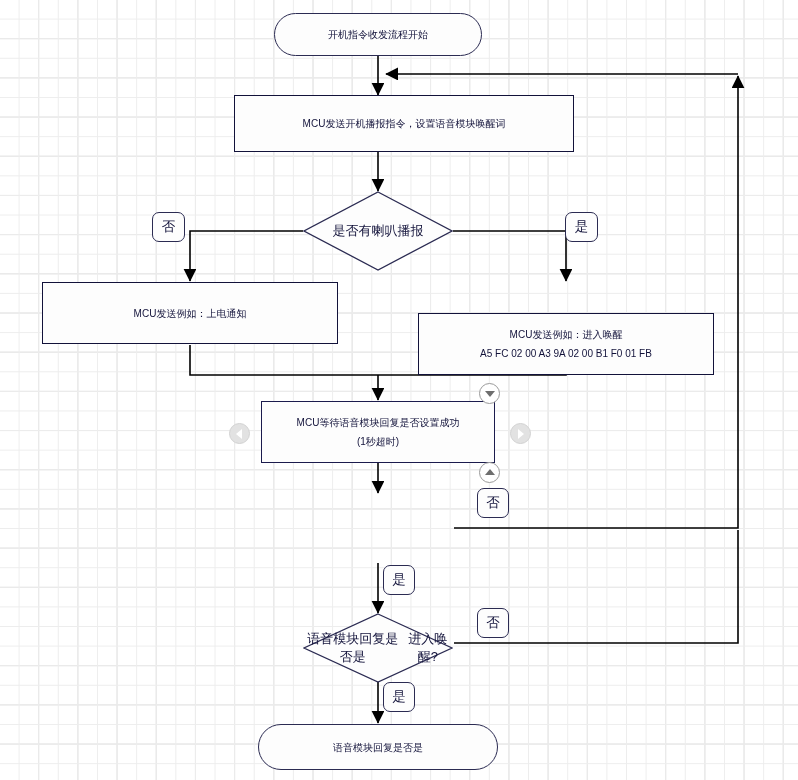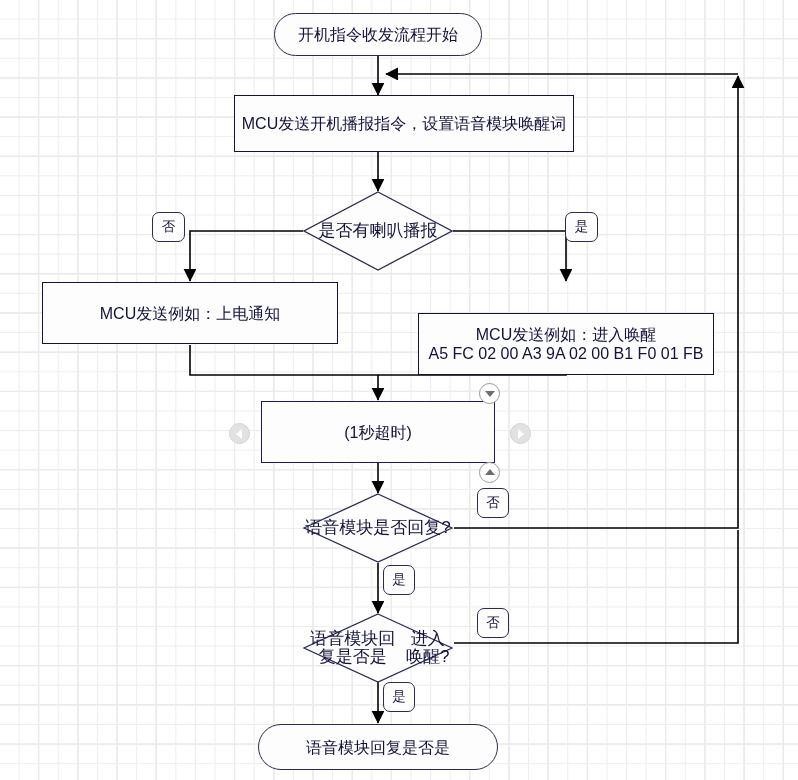--- a/index.html
+++ b/index.html
@@ -19,28 +19,28 @@
       linear-gradient(to bottom, #ededed 1px, transparent 1px),
       linear-gradient(to right, #d8d8d8 1px, transparent 1px),
       linear-gradient(to bottom, #d8d8d8 1px, transparent 1px);
     background-size:19.6px 19.6px,19.6px 19.6px,39.2px 39.2px,39.2px 39.2px;
     background-position:-1px -1px,-1px -1px,-1px -1px,-1px -1px;
   }
   svg.layer{position:absolute;left:0;top:0;width:798px;height:780px;}
 
   .node{position:absolute;box-sizing:border-box;display:flex;align-items:center;
         justify-content:center;text-align:center;color:#12123a;
-        font-size:16px;line-height:19px;background:#fdfdfd;}
+        font-size:10px;line-height:19px;background:#fdfdfd;}
   .terminator{border:1.3px solid #2b2b52;border-radius:26px;background:#fdfdfd;}
   .process{border:1.3px solid #12123a;background:#fdfdfd;}
   .process.selected{border:1.4px solid #1b1b4d;}
   .diamond-wrap{position:absolute;}
   .diamond-label{position:absolute;left:0;top:0;width:100%;height:100%;
        display:flex;align-items:center;justify-content:center;text-align:center;
-       color:#12123a;font-size:17px;line-height:18px;}
+       color:#12123a;font-size:13px;line-height:18px;}
 
   .edge-badge{position:absolute;box-sizing:border-box;
        border:1.2px solid #2b2b52;border-radius:7px;background:#fdfdfd;
        display:flex;align-items:center;justify-content:center;
        color:#12123a;font-size:13.5px;}
 
   .handle{position:absolute;width:19px;height:19px;border-radius:50%;
        display:flex;align-items:center;justify-content:center;}
   .handle .tri{width:0;height:0;}
   .h-dark{background:#ffffff;border:1.4px solid #9a9a9a;}
@@ -117,42 +117,37 @@
   <div class="node process" style="left:42px;top:282px;width:296px;height:62px;flex-direction:column;">
     <span class="line2">MCU发送例如：上电通知</span>
   </div>
 
   <div class="node process" style="left:418px;top:282px;width:296px;height:62px;flex-direction:column;margin-top:31px;">
     <span class="line2">MCU发送例如：进入唤醒</span>
     <span class="line2">A5 FC 02 00 A3 9A 02 00 B1 F0 01 FB</span>
   </div>
 
   <div class="node process selected" style="left:261px;top:401px;width:234px;height:62px;flex-direction:column;">
+    <span class="line2">MCU等待语音模块回复是否设置成功</span>
     <span class="line2">(1秒超时)</span>
   </div>
 
   <div class="handle h-dark" style="left:479px;top:383px;">
       <i class="tri tri-down"></i>
     </div>
   <div class="handle h-dark" style="left:479px;top:462px;">
       <i class="tri tri-up"></i>
     </div>
   <div class="handle h-light" style="left:229px;top:423px;">
       <i class="tri tri-left"></i>
     </div>
   <div class="handle h-light" style="left:510px;top:423px;">
       <i class="tri tri-right"></i>
     </div>
 
-  <div class="diamond-wrap" style="left:303px;top:493px;width:150px;height:70px;">
-    <svg width="150" height="70">
-      <polygon points="75,1 149,35 75,69 1,35" fill="#fdfdfd" stroke="#2b2b52" stroke-width="1.3"></polygon>
-    </svg>
-    <div class="diamond-label">语音模块是否回复?</div>
-  </div>
 
   <div class="edge-badge" style="left:477px;top:488px;width:32px;height:30px;">
     <span>否</span>
   </div>
   <div class="edge-badge" style="left:383px;top:565px;width:32px;height:30px;">
     <span>是</span>
   </div>
 
   <div class="diamond-wrap" style="left:303px;top:613px;width:150px;height:70px;">
     <svg width="150" height="70">

